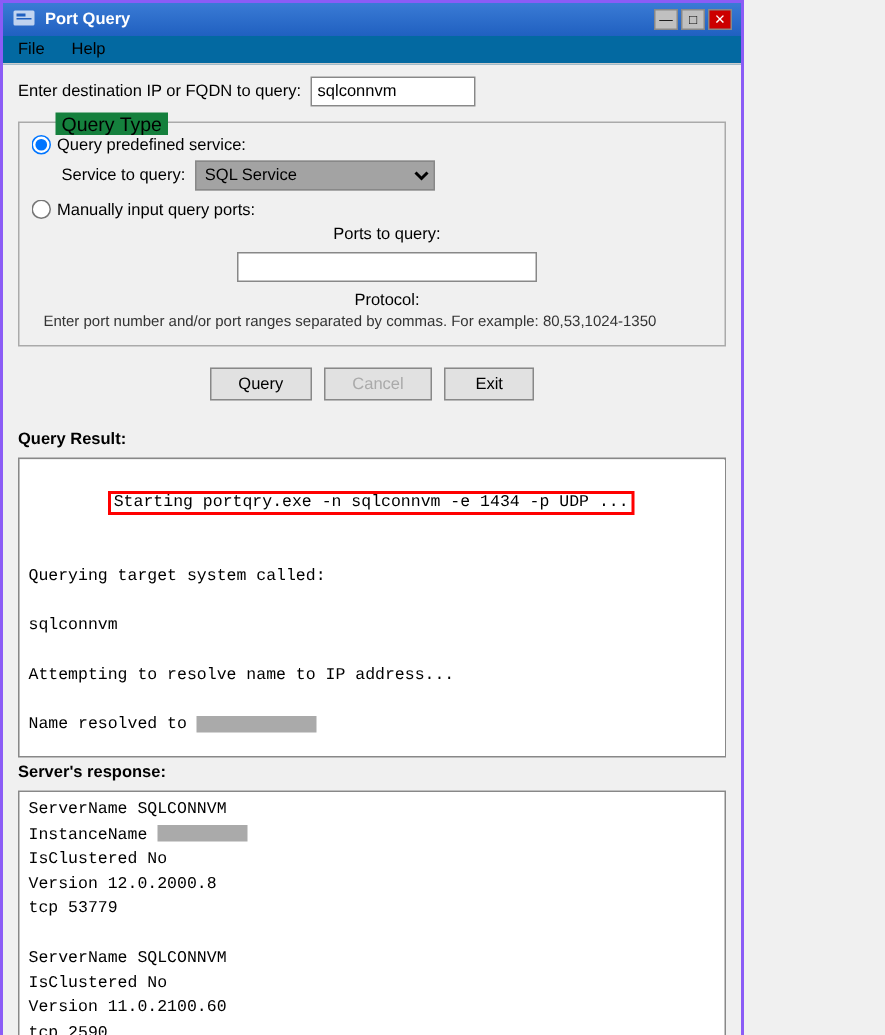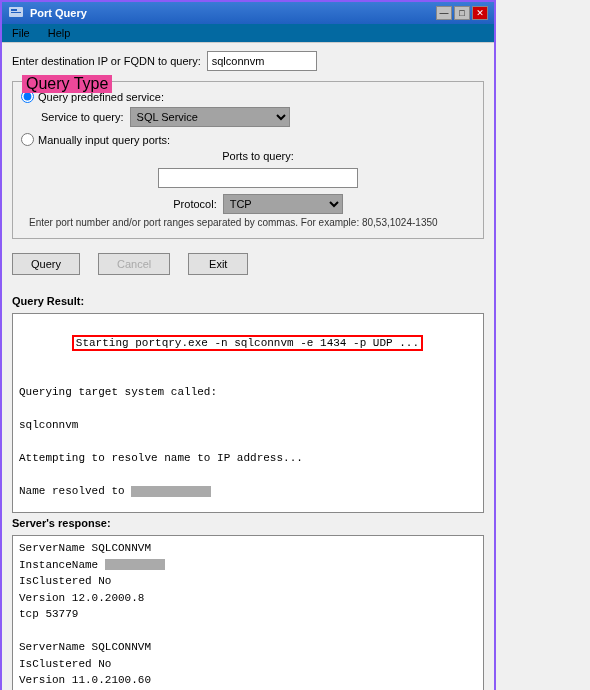--- a/index.html
+++ b/index.html
@@ -88,24 +88,24 @@
     }
     .group-box {
       border: 1px solid #aaa;
       padding: 4px 8px 8px 8px;
       position: relative;
       margin-top: 4px;
     }
     .group-box-title {
       position: absolute;
       top: -7px;
-      left: 9px;
-      background: #ec4899;
+      left: 24px;
+      background: #15803d;
       padding: 0 4px;
-      font-size: 16px;
+      font-size: 13px;
     }
     .radio-row {
       display: flex;
       align-items: center;
       gap: 4px;
       margin-bottom: 4px;
       margin-top: 4px;
     }
     .service-row {
       display: flex;
@@ -136,21 +136,22 @@
       gap: 6px;
     }
     .hint-text {
       font-size: 10px;
       color: #333;
       margin-left: 8px;
       line-height: 1.4;
     }
     .button-row {
       display: flex;
-      gap: 18px;
+      justify-content: center;
+      gap: 8px;
       margin: 8px 0 4px 0;
     }
     .btn {
       background: #e1e1e1;
       border: 1px solid #888;
       padding: 3px 18px;
       font-size: 11px;
       cursor: pointer;
       height: 22px;
       min-width: 60px;
@@ -270,25 +271,20 @@
       <div class="radio-row">
         <input type="radio" name="qtype" style="">
         <span class="field-label">Manually input query ports:</span>
       </div>
 
       <div class="ports-row">
         <span class="field-label">Ports to query:</span>
         <input class="text-input" style="width: 200px;">
         <div class="protocol-row">
           <span class="field-label">Protocol:</span>
-          <select class="select-input" style="width:60px;">
-            <option>TCP</option>
-            <option>UDP</option>
-            <option>Both</option>
-          </select>
         </div>
       </div>
 
       <div class="hint-text">Enter port number and/or port ranges separated by commas.
 For example: 80,53,1024-1350</div>
     </div>
 
     <div class="button-row">
       <button class="btn">Query</button>
       <button class="btn disabled" disabled="">Cancel</button>

